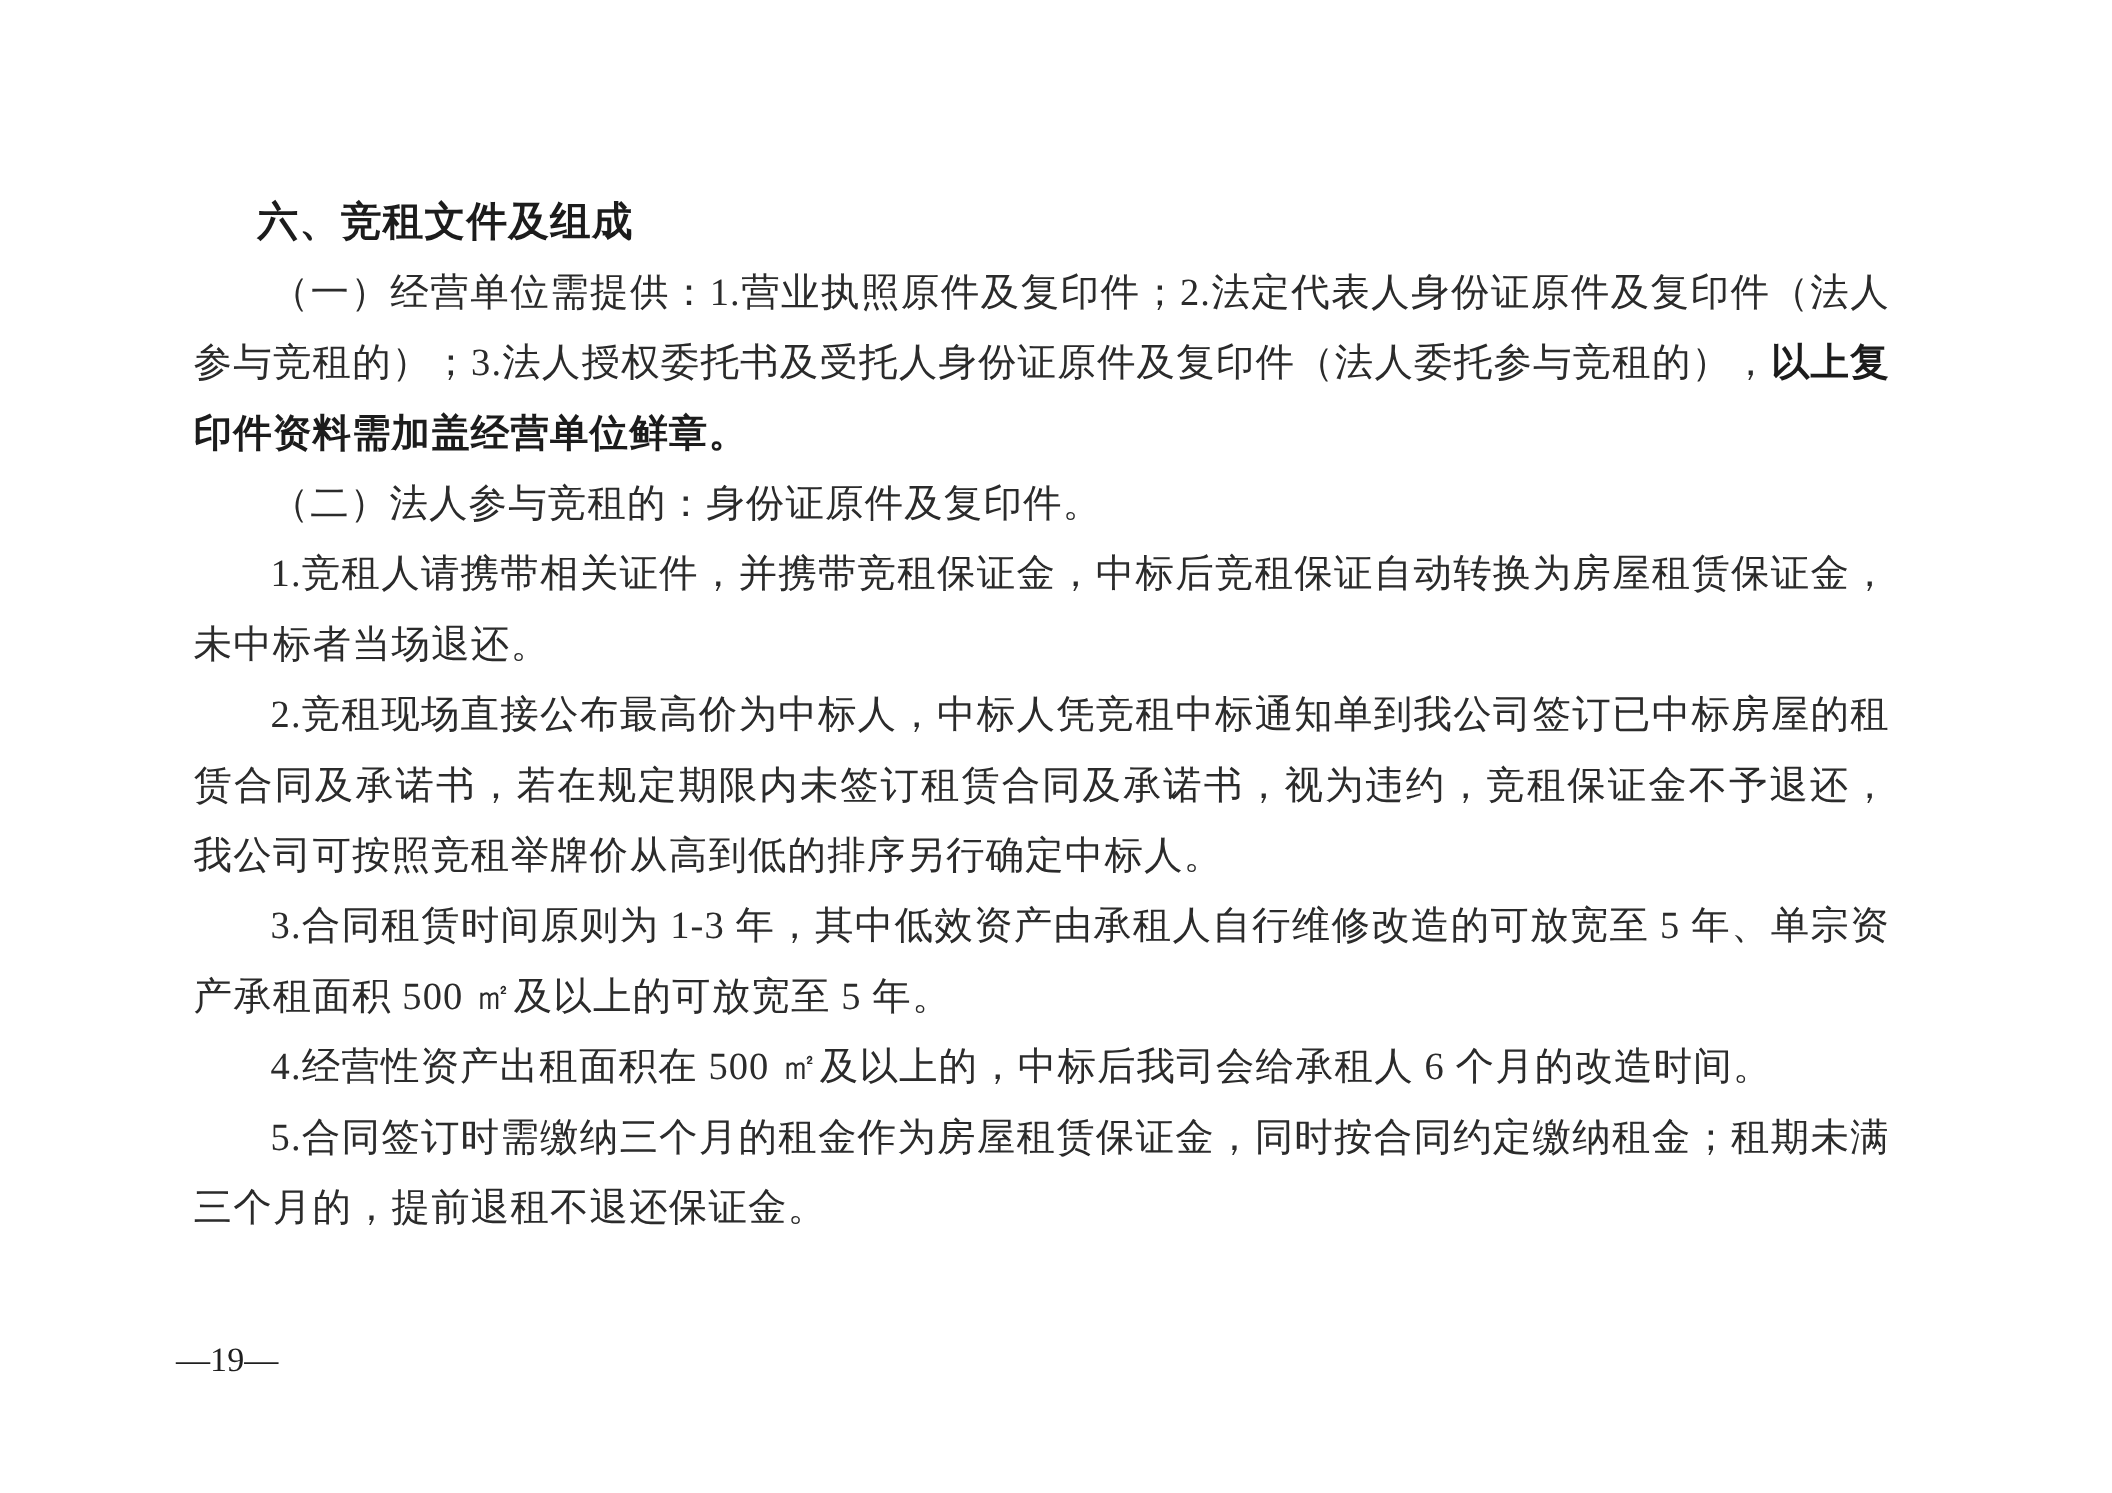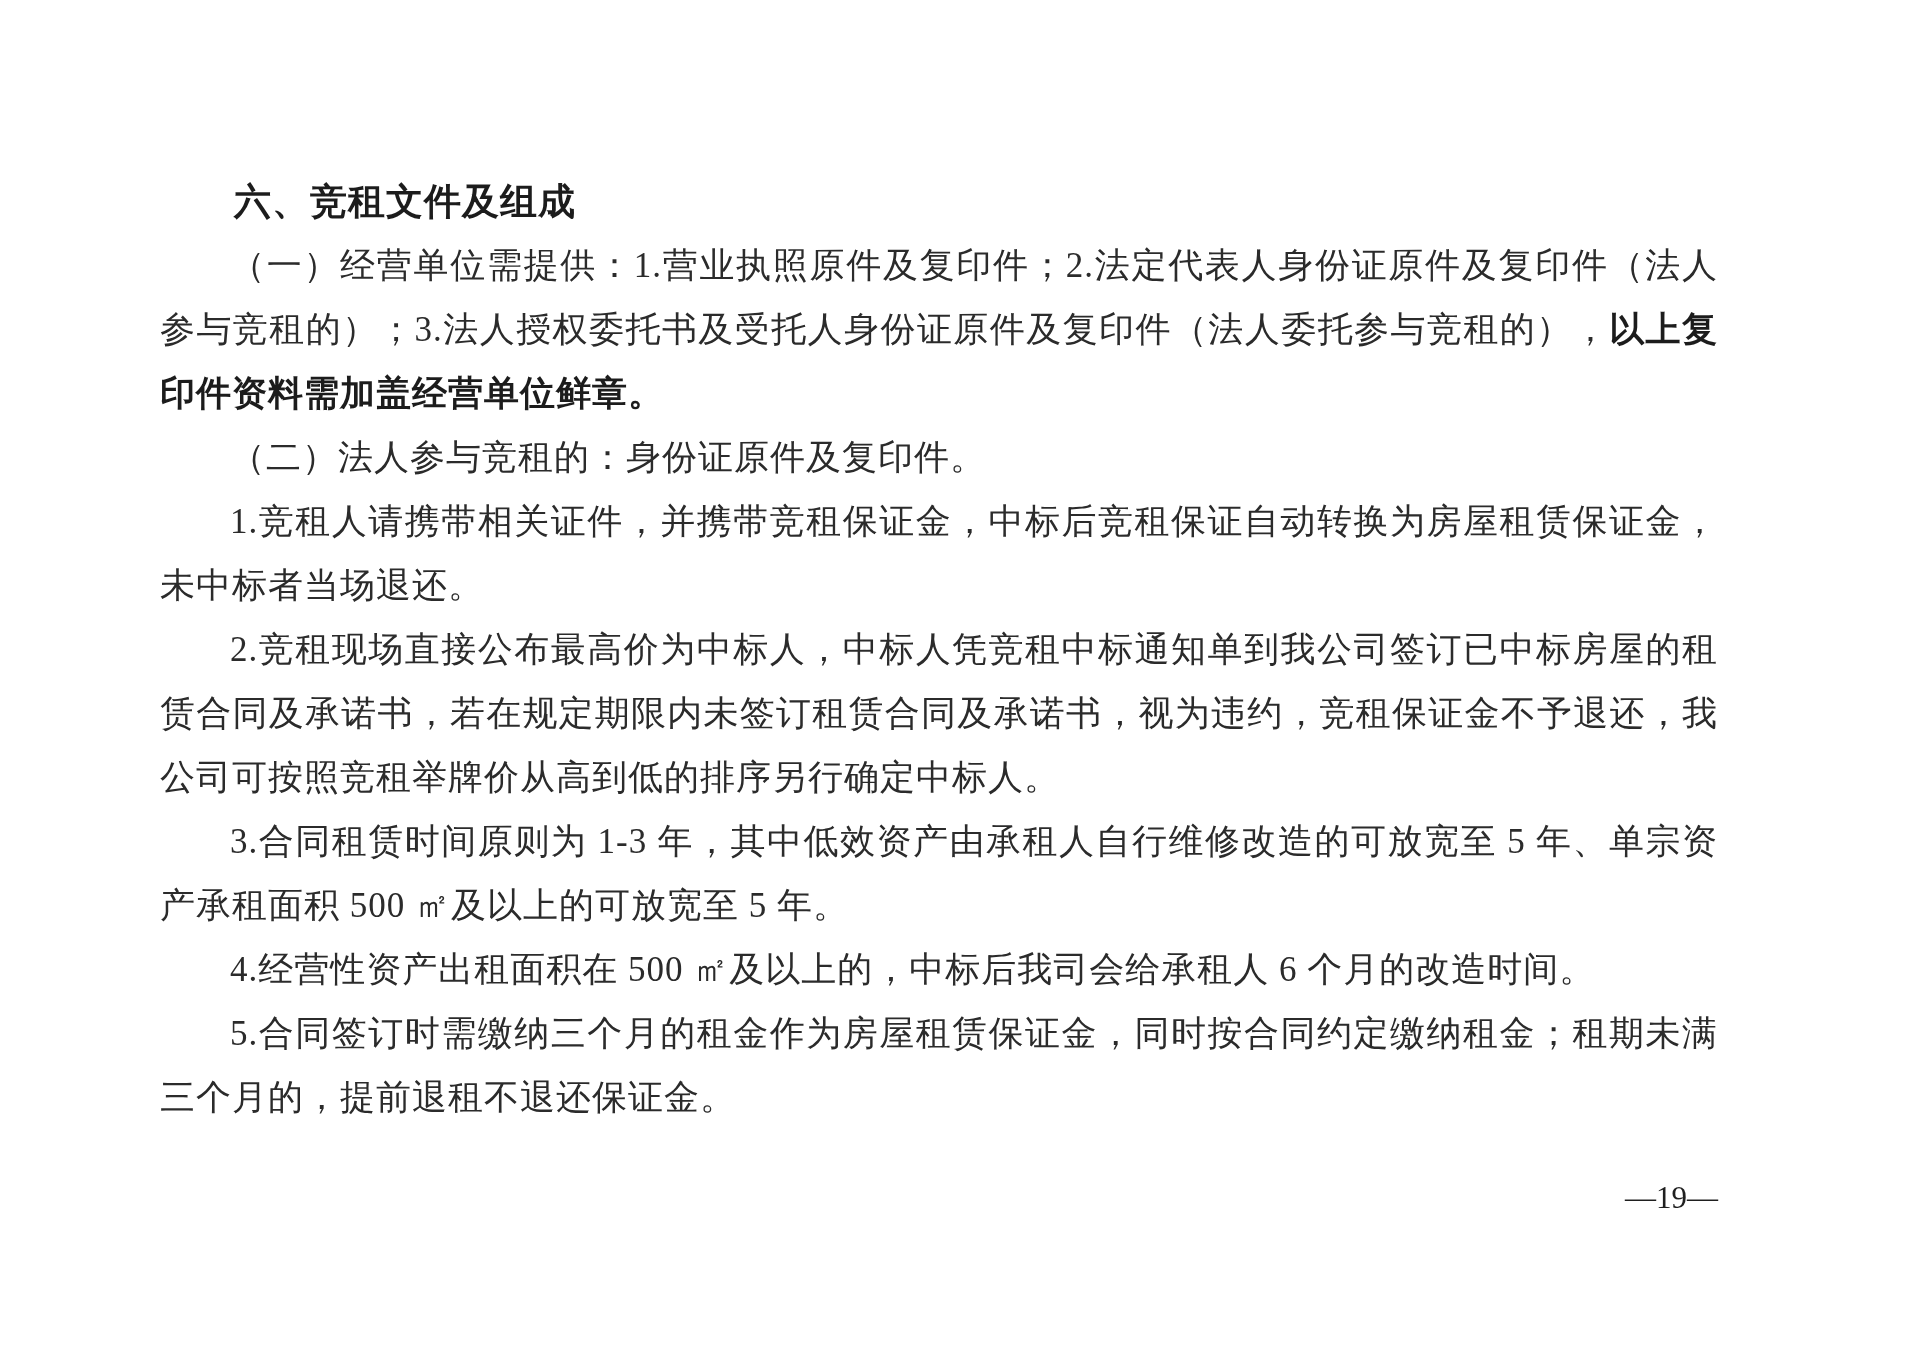--- a/index.html
+++ b/index.html
@@ -25,40 +25,41 @@
   }
   .para {
     font-family: "Liberation Serif", "DejaVu Serif", serif;
     font-size: 35px;
     line-height: 64px;
     color: #2b2b2b;
     text-align: justify;
     text-justify: inter-ideograph;
     text-indent: 2em;
     letter-spacing: 1px;
+    margin-left: 16px;
   }
   .para .bold-run {
     font-weight: 700;
     color: #1c1c1c;
   }
   .heading {
     font-family: "Liberation Sans", "DejaVu Sans", sans-serif;
     font-size: 37px;
     font-weight: 700;
     line-height: 64px;
     color: #1c1c1c;
     text-indent: 2em;
     letter-spacing: 1px;
   }
   .footer {
     position: absolute;
-    top: 1180px;
+    top: 1218px;
     left: 160px;
     width: 1558px;
-    text-align: right;
+    text-align: left;
   }
   .footer .page-number {
     font-family: "Liberation Serif", "DejaVu Serif", serif;
     font-size: 31px;
     color: #1f1f1f;
     letter-spacing: 0px;
   }
 </style>
 </head>
 <body>

